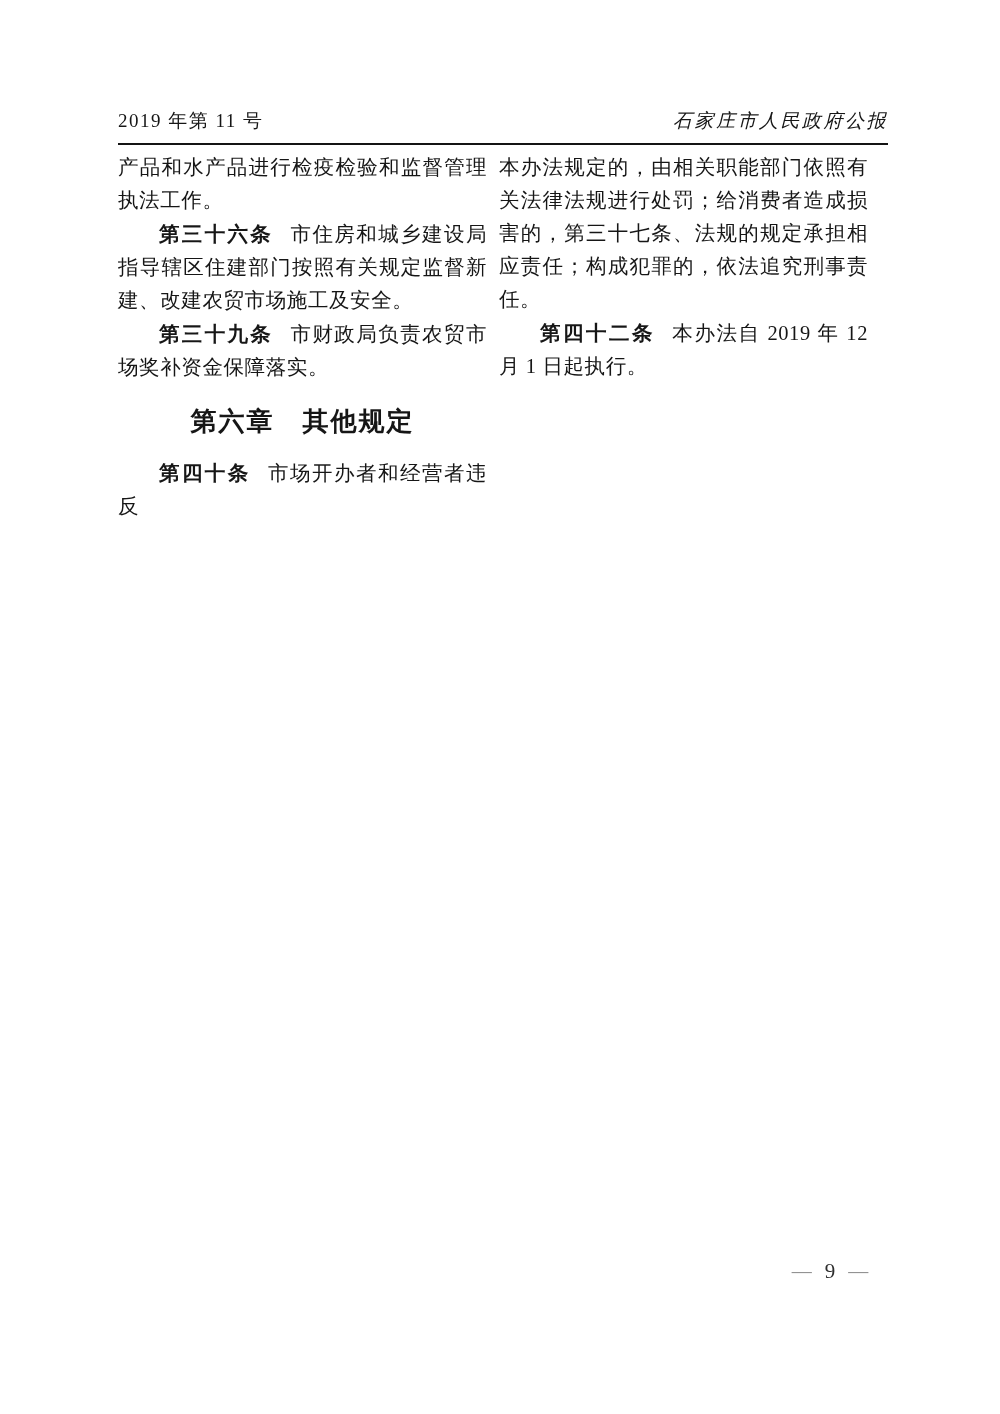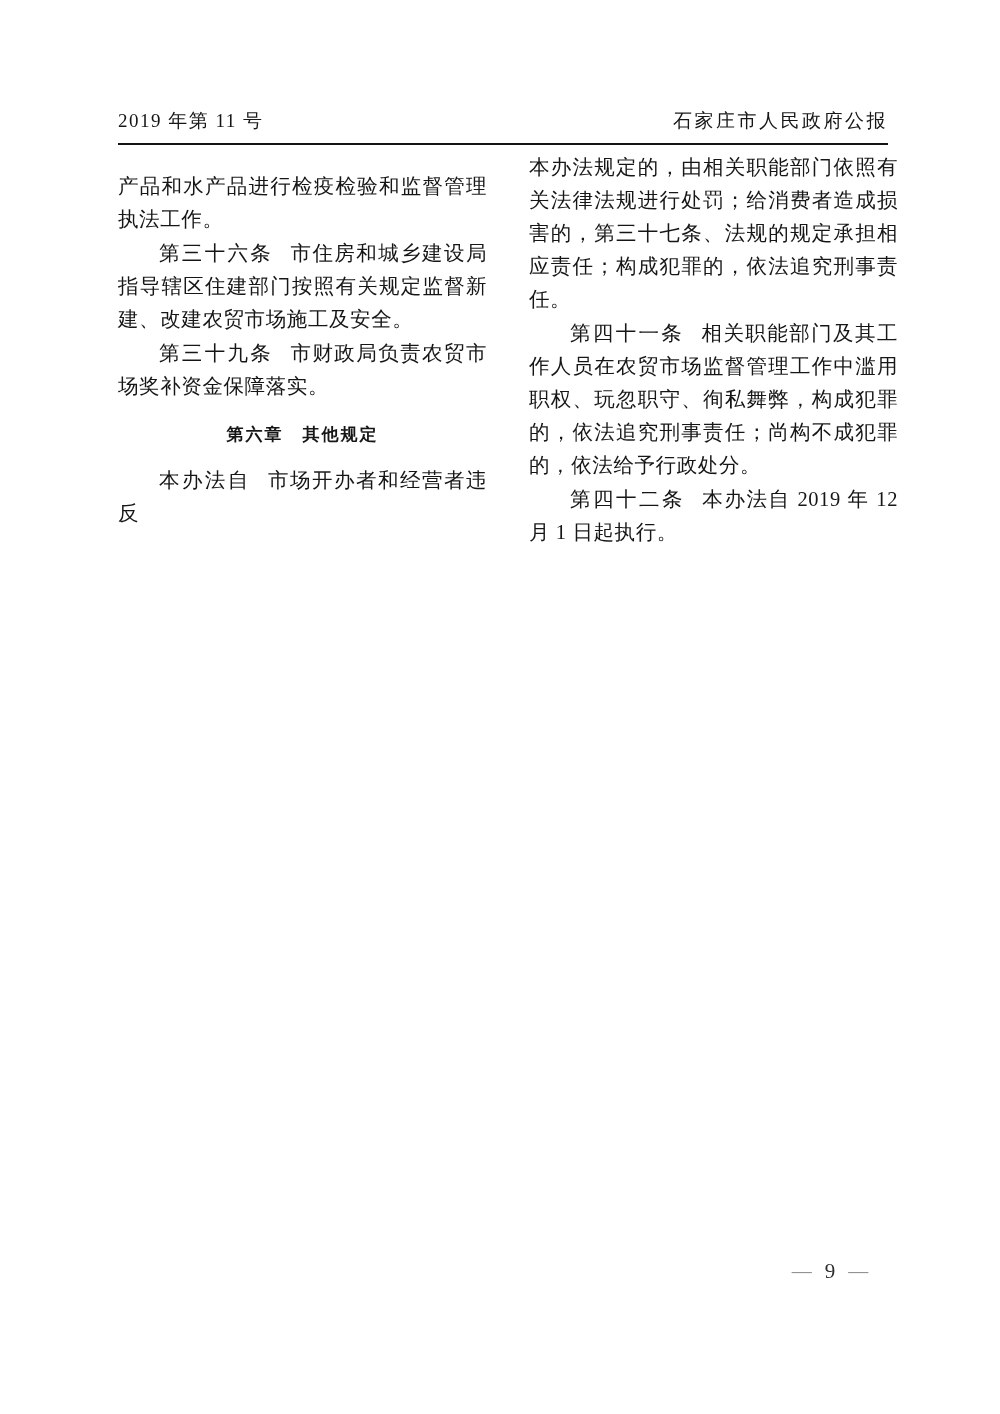--- a/index.html
+++ b/index.html
@@ -26,53 +26,53 @@
       justify-content: space-between;
       align-items: flex-end;
       padding-bottom: 9px;
       border-bottom: 2px solid #141414;
       font-size: 19px;
     }
     .issue {
       letter-spacing: 1.5px;
     }
     .pub {
+      font-style: italic;
       letter-spacing: 2.5px;
     }
     .content {
       position: absolute;
       top: 151px;
       left: 118px;
       display: flex;
-      gap: 42px;
-      align-items: center;
+      gap: 12px;
     }
     .col {
       width: 369px;
     }
     .para {
       margin: 0;
       font-size: 20.5px;
       line-height: 33px;
       text-align: justify;
       text-justify: inter-character;
       letter-spacing: 0.6px;
     }
     .indent {
       text-indent: 41px;
     }
     .term {
       font-family: "Liberation Sans", "DejaVu Sans", sans-serif;
-      font-weight: normal;
+      font-weight: bold;
       letter-spacing: 1.5px;
       margin-right: 0.85em;
     }
     .chapter {
       font-family: Liberation Serif, serif;
-      font-size: 17px;
+      font-size: 26px;
       font-weight: bold;
       text-align: center;
       letter-spacing: 2px;
       margin: 20px 0 17px 0;
     }
     .footer {
       position: absolute;
       top: 1258px;
       right: 104px;
       width: 132px;
@@ -101,26 +101,25 @@
     <span class="pub">石家庄市人民政府公报</span>
   </header>
 
   <main class="content">
 
     <section class="col">
       <p class="para">产品和水产品进行检疫检验和监督管理执法工作。</p>
       <p class="para indent"><strong class="term">第三十六条</strong><span>市住房和城乡建设局指导辖区住建部门按照有关规定监督新建、改建农贸市场施工及安全。</span></p>
       <p class="para indent"><strong class="term">第三十九条</strong><span>市财政局负责农贸市场奖补资金保障落实。</span></p>
       <h2 class="chapter">第六章　其他规定</h2>
-      <p class="para indent"><strong class="term">本办法自</strong><span>市场开办者和经营者违反</span></p>
+      <p class="para indent"><strong class="term">第四十条</strong><span>市场开办者和经营者违反</span></p>
     </section>
 
     <section class="col">
       <p class="para">本办法规定的，由相关职能部门依照有关法律法规进行处罚；给消费者造成损害的，第三十七条、法规的规定承担相应责任；构成犯罪的，依法追究刑事责任。</p>
-      <p class="para indent"><strong class="term">第四十一条</strong><span>相关职能部门及其工作人员在农贸市场监督管理工作中滥用职权、玩忽职守、徇私舞弊，构成犯罪的，依法追究刑事责任；尚构不成犯罪的，依法给予行政处分。</span></p>
       <p class="para indent"><strong class="term">第四十二条</strong><span>本办法自 2019 年 12 月 1 日起执行。</span></p>
     </section>
 
   </main>
 
   <footer class="footer">
     <span class="dash">—</span>
     <span class="pagenum">9</span>
     <span class="dash">—</span>
   </footer>

